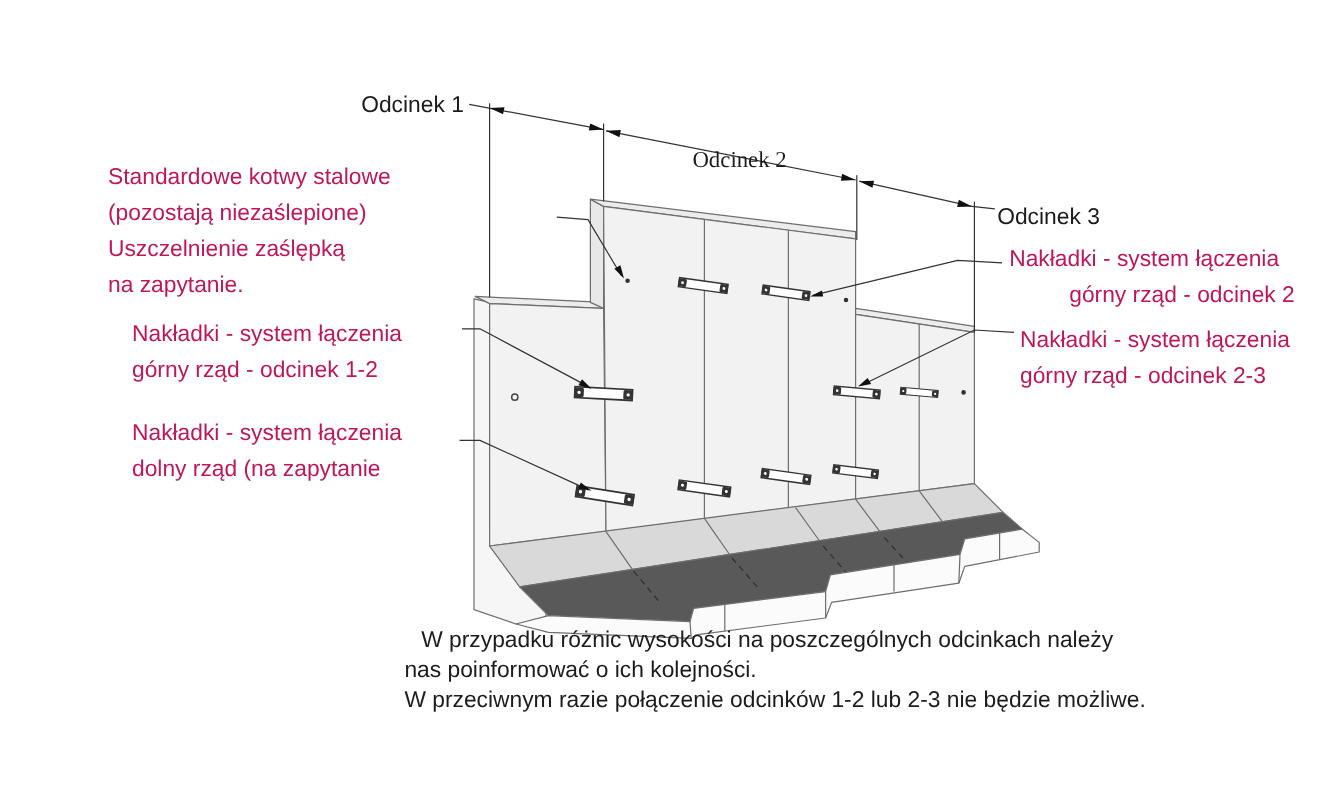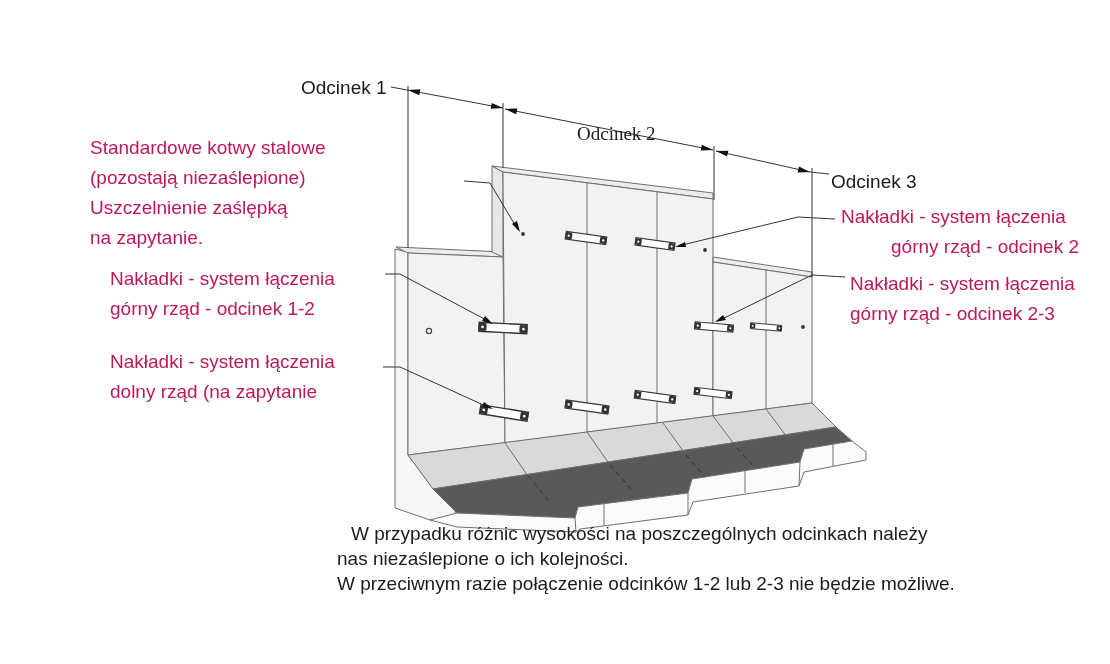--- a/index.html
+++ b/index.html
@@ -150,16 +150,16 @@
   <div class="dim-lbl" style="left:577px;top:123px;font-family:Liberation Serif, serif;">Odcinek 2</div>
   <div class="dim-lbl" style="left:831px;top:171px;">Odcinek 3</div>
 
   <div class="lbl" style="left:841px;top:202px;">Nakładki - system łączenia</div>
   <div class="lbl" style="left:891px;top:232px;text-align:right;">górny rząd - odcinek 2</div>
 
   <div class="lbl" style="left:850px;top:269px;">Nakładki - system łączenia</div>
   <div class="lbl" style="left:850px;top:299px;">górny rząd - odcinek 2-3</div>
 
   <div class="foot-line" style="left:351px;top:521px;">W przypadku różnic wysokości na poszczególnych odcinkach należy</div>
-  <div class="foot-line" style="left:337px;top:546px;">nas niezaślepione o ich kolejności.</div>
+  <div class="foot-line" style="left:337px;top:546px;">nas poinformować o ich kolejności.</div>
   <div class="foot-line clip3" style="left:337px;top:571px;">W przeciwnym razie połączenie odcinków 1-2 lub 2-3 nie będzie możliwe.</div>
 
 </div>
 
 </body></html>

